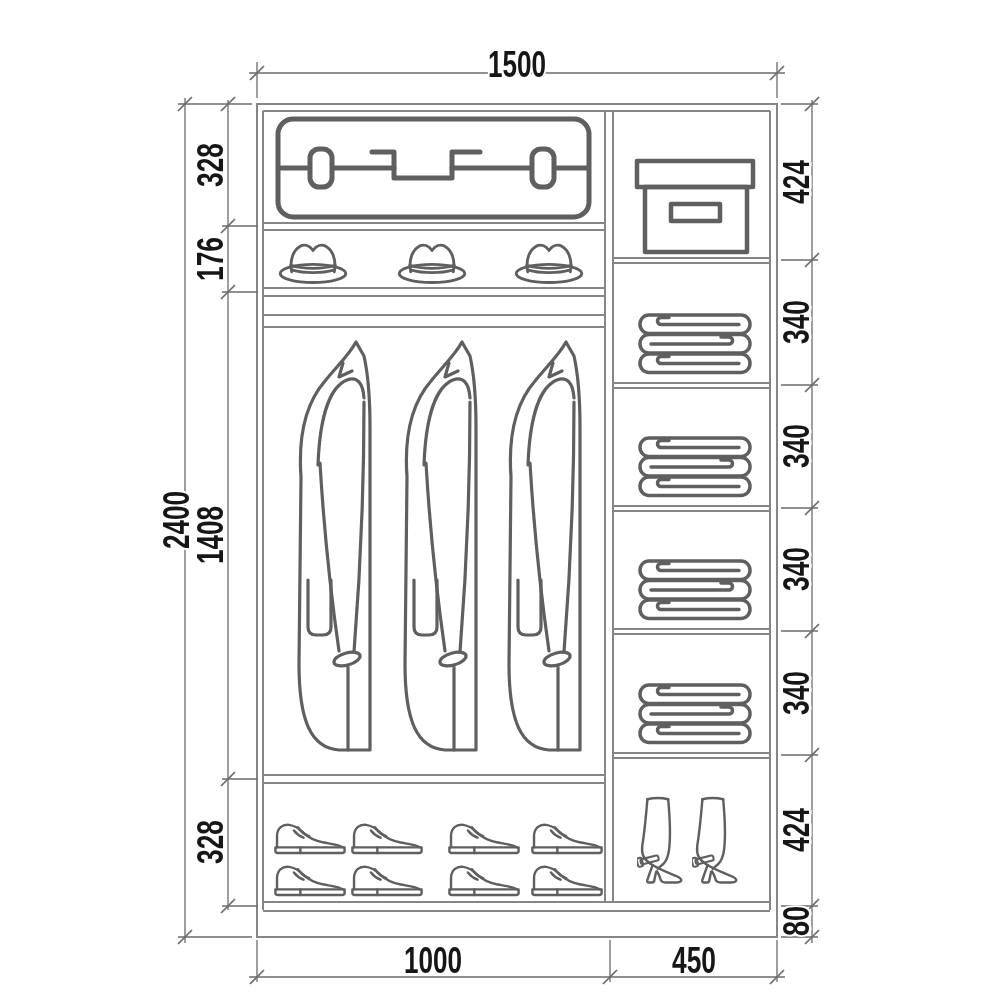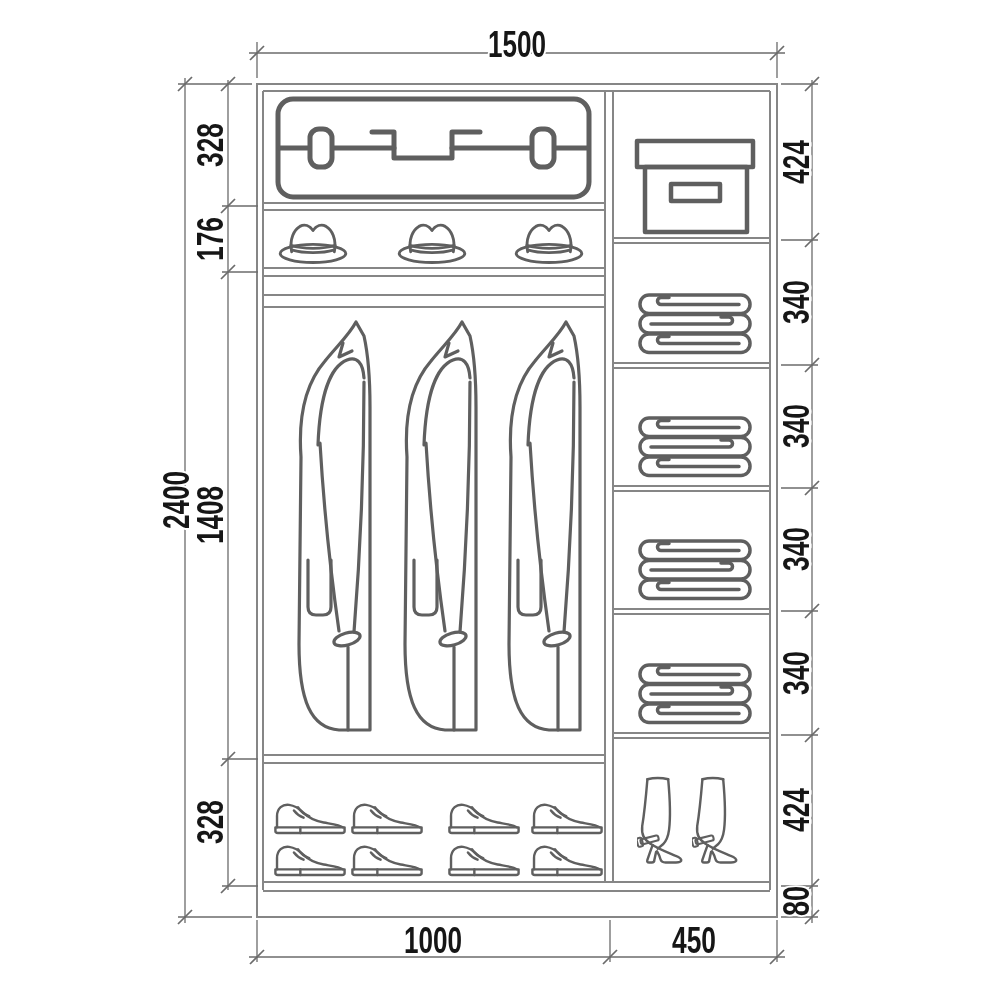--- a/index.html
+++ b/index.html
@@ -1,21 +1,21 @@
 <!DOCTYPE html>
 <html style="--background: #ffffff; --panel-line: #868686; --dimension-line: #6b6b6b; --dimension-text: #161616; --icon-stroke: #5f5f5f;"><head>
 <meta charset="utf-8">
 <style>
   html, body { margin: 0; padding: 0; }
   body {
     width: 1000px; height: 1000px;
     background: var(--background, #ffffff);
     font-family: "Liberation Sans", sans-serif;
   }
-  .stage { position: relative; width: 1000px; height: 922px; background: var(--background, #ffffff); }
+  .stage { position: relative; width: 1000px; height: 922px; background: var(--background, #ffffff); margin-top: 20px; }
   svg { display: block; }
 
   .panel  { stroke: var(--panel-line, #868686); stroke-width: 2; fill: none; }
   .dim    { stroke: var(--dimension-line, #6b6b6b); stroke-width: 1.3; fill: none; }
   .tick   { stroke: var(--dimension-line, #6b6b6b); stroke-width: 1.7; }
   .icon   { stroke: var(--icon-stroke, #5f5f5f); fill: none; stroke-linecap: round; stroke-linejoin: round; }
   .wfill  { fill: #ffffff; }
   .dimtext {
     font: 700 36px "Liberation Sans", sans-serif;
     fill: var(--dimension-text, #161616);

